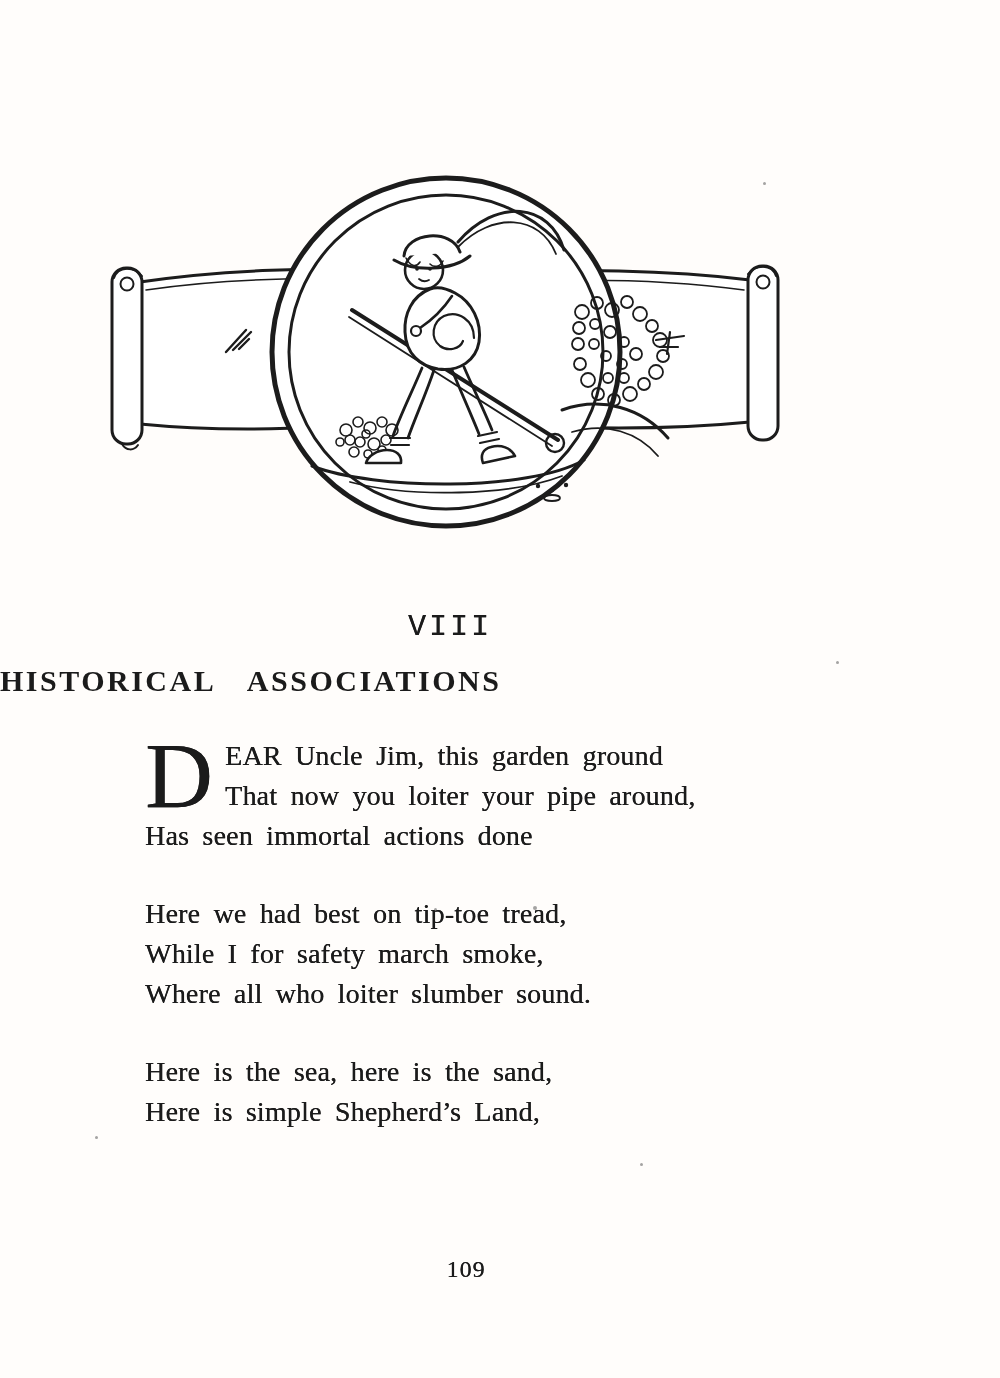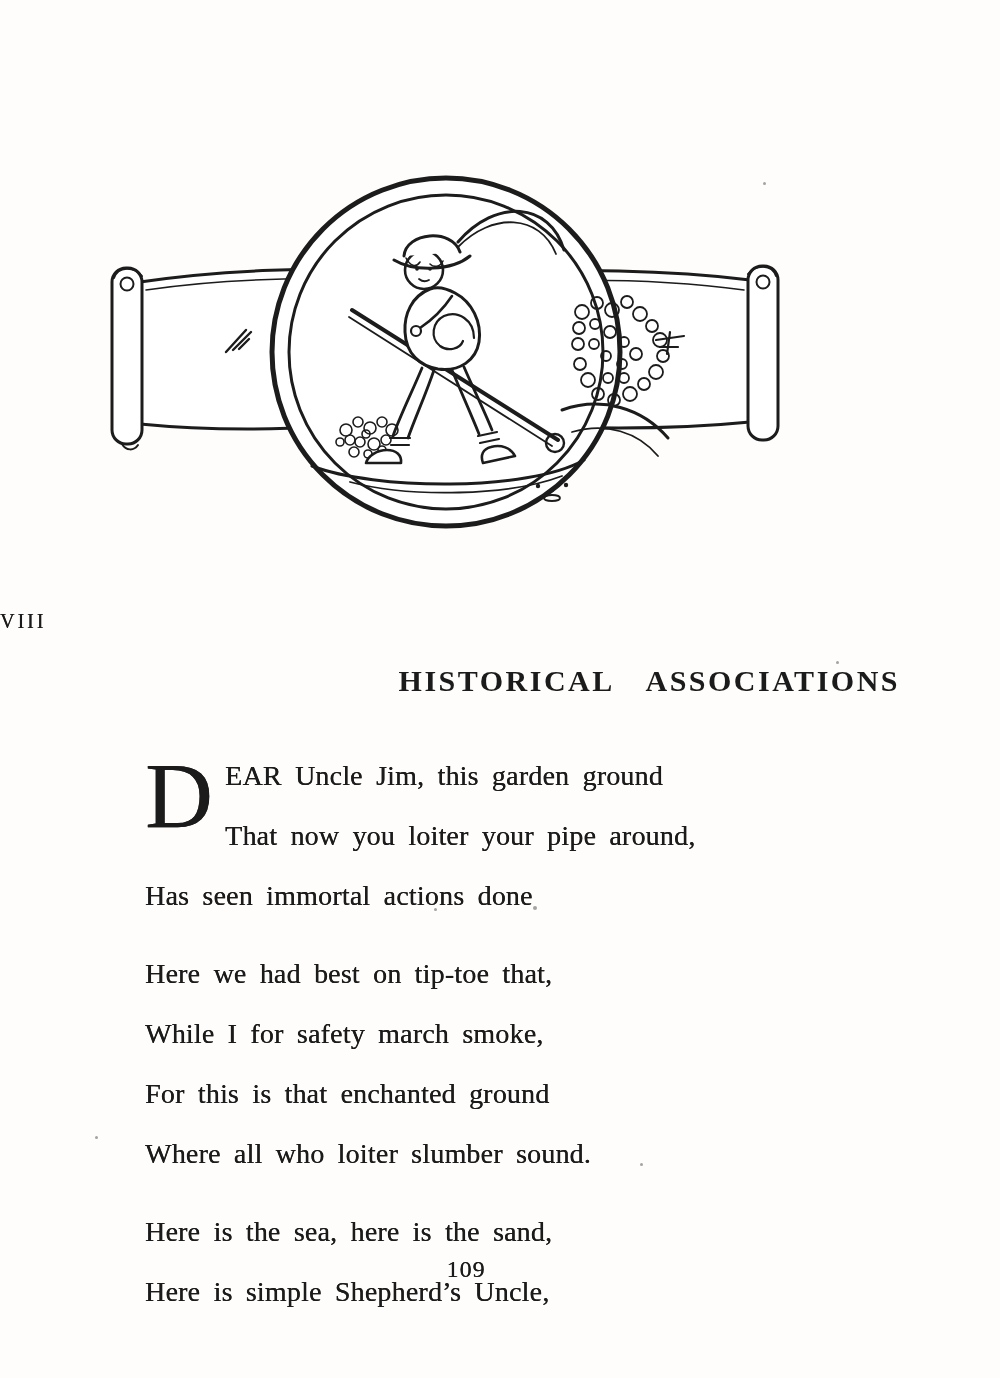--- a/index.html
+++ b/index.html
@@ -10,44 +10,45 @@
     font-family:"Liberation Serif","DejaVu Serif",serif;
     color:#1b1b1b;
     overflow:hidden;
   }
   .illustration{
     position:absolute;left:100px;top:172px;
     width:690px;height:360px;
   }
   .chapter-number{
     position:absolute;left:0;top:610px;width:900px;
-    text-align:left;
-    font-size:20px;letter-spacing:3px;
+    text-align:center;
+    font-size:30px;letter-spacing:3px;
     text-shadow:0.25px 0 0 currentColor;
+    font-family:Liberation Mono, monospace;
   }
   .poem-title{
     position:absolute;left:0;top:664px;width:900px;margin:0;
-    text-align:right;
+    text-align:left;
     font-size:30px;font-weight:bold;
     letter-spacing:2.5px;word-spacing:24px;
   }
   .poem{
     position:absolute;left:145px;top:736px;width:740px;
     font-size:28px;line-height:40px;
     word-spacing:6px;letter-spacing:0.2px;
     text-shadow:0.25px 0 0 currentColor;
   }
   .stanza{margin:0 0 38px 0;}
   .dropcap{
     float:left;
     font-size:94px;line-height:0.8;
     height:78px;
     margin:2px 12px 0 0;
   }
-  .line{white-space:nowrap;margin-top:20px;}
+  .line{white-space:nowrap;}
   .page-number{
     position:absolute;left:16px;top:1256px;width:900px;
     text-align:center;
     font-size:24px;letter-spacing:1px;
     text-shadow:0.25px 0 0 currentColor;
   }
   .speck{position:absolute;width:3px;height:3px;border-radius:50%;background:#5a5a5a;opacity:.55;}
 </style>
 </head>
 <body>
@@ -168,28 +169,27 @@
   <h1 class="poem-title">HISTORICAL ASSOCIATIONS</h1>
 
   <div class="poem">
     <div class="stanza">
       <span class="dropcap">D</span>
       <div class="line">EAR Uncle Jim, this garden ground</div>
       <div class="line">That now you loiter your pipe around,</div>
       <div class="line">Has seen immortal actions done</div>
     </div>
     <div class="stanza">
-      <div class="line">Here we had best on tip-toe that,</div>
+      <div class="line">Here we had best on tip-toe tread,</div>
       <div class="line">While I for safety march smoke,</div>
-      <div class="line">For this is that enchanted ground</div>
       <div class="line">Where all who loiter slumber sound.</div>
     </div>
     <div class="stanza">
       <div class="line">Here is the sea, here is the sand,</div>
-      <div class="line">Here is simple Shepherd’s Uncle,</div>
+      <div class="line">Here is simple Shepherd’s Land,</div>
     </div>
   </div>
 
   <div class="page-number">109</div>
 
   <div class="speck" style="left:836px;top:661px;"></div>
   <div class="speck" style="left:763px;top:182px;"></div>
   <div class="speck" style="left:533px;top:906px;width:4px;height:4px;"></div>
   <div class="speck" style="left:434px;top:908px;"></div>
   <div class="speck" style="left:640px;top:1163px;"></div>

